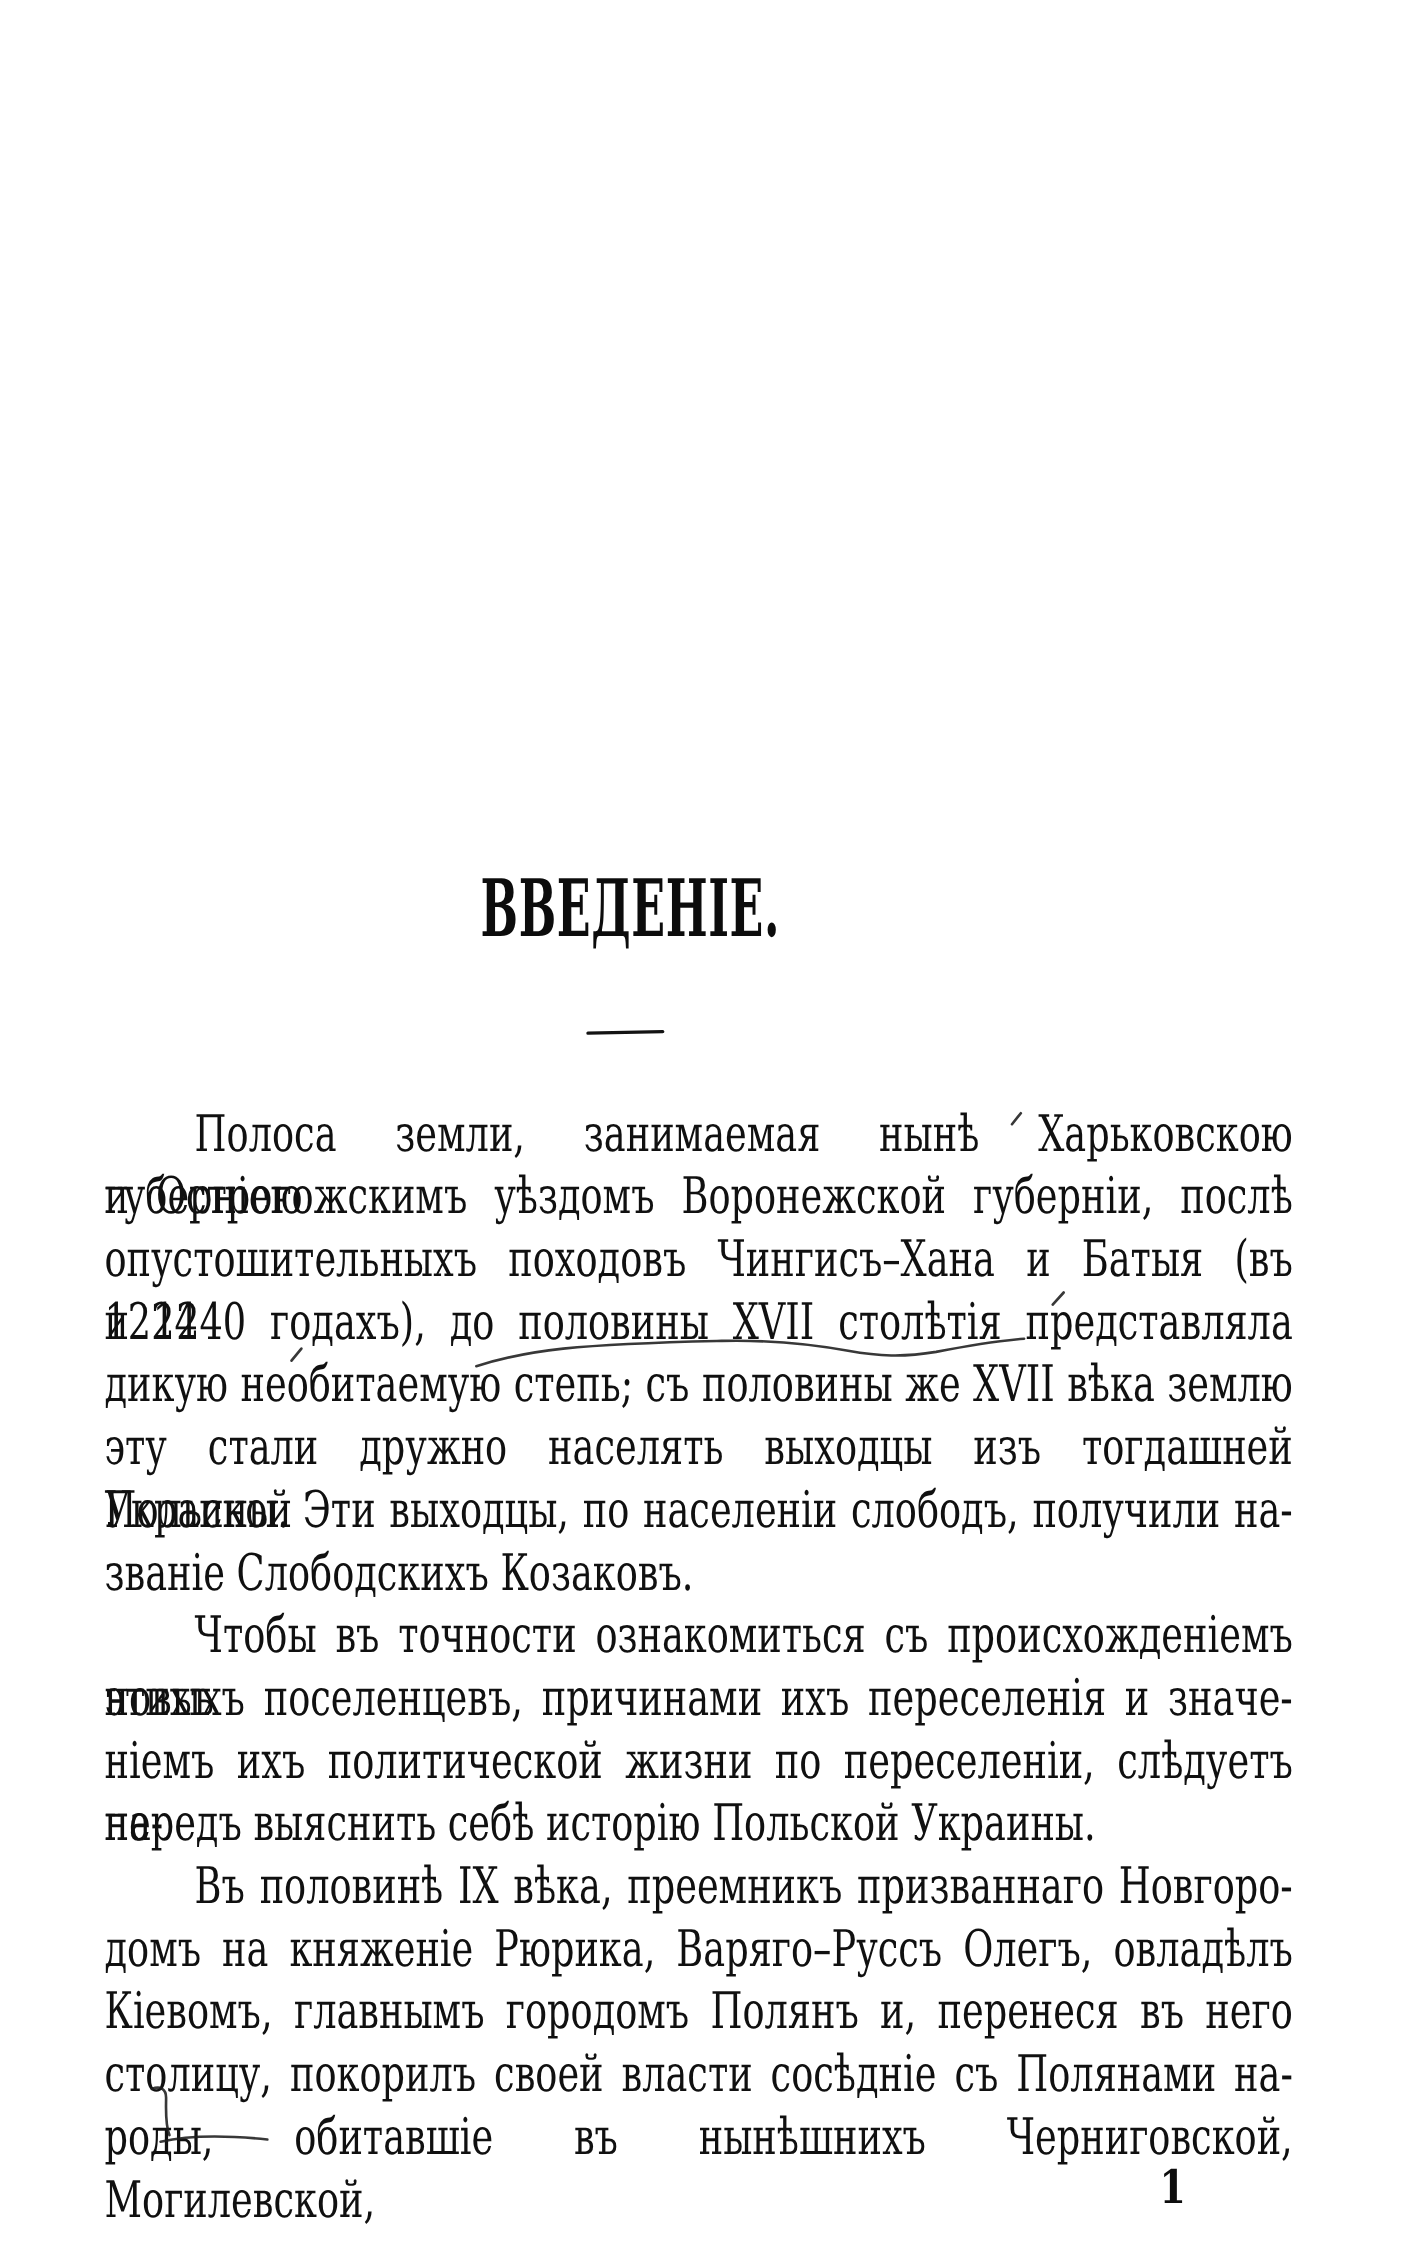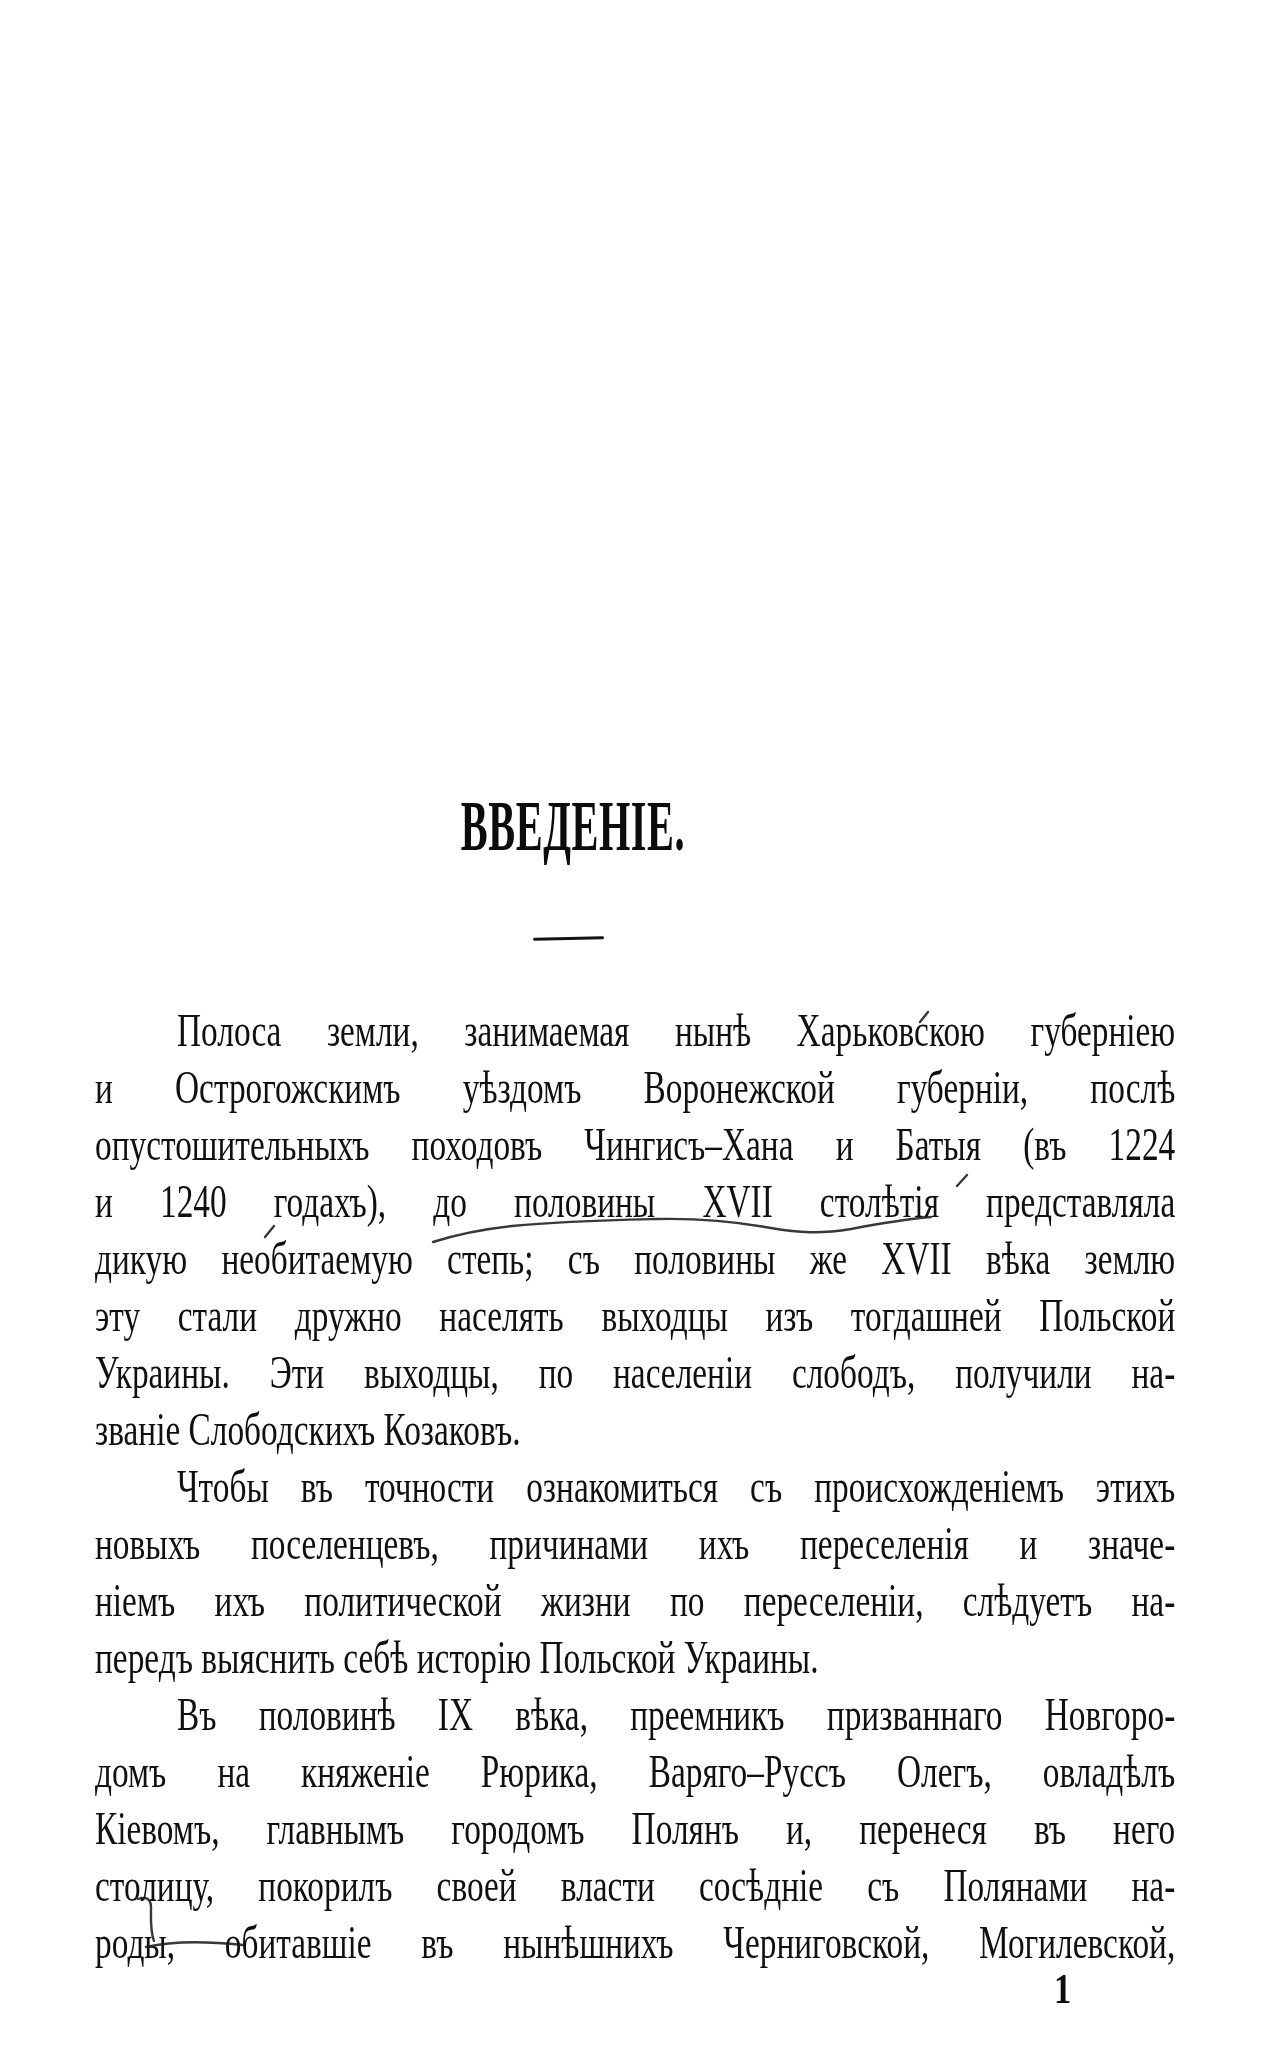--- a/index.html
+++ b/index.html
@@ -10,21 +10,20 @@
     height: 2047px;
     overflow: hidden;
     font-family: "DejaVu Serif", "Liberation Serif", serif;
   }
   .page {
     position: relative;
     width: 1280px;
     height: 1836px;
     background: #ffffff;
     color: #111111;
-    font-family: Liberation Serif, serif;
   }
   .chapter-title {
     position: absolute;
     left: 173px;
     top: 784px;
     width: 800px;
     font-size: 72px;
     line-height: 84px;
     font-weight: bold;
     text-align: center;

